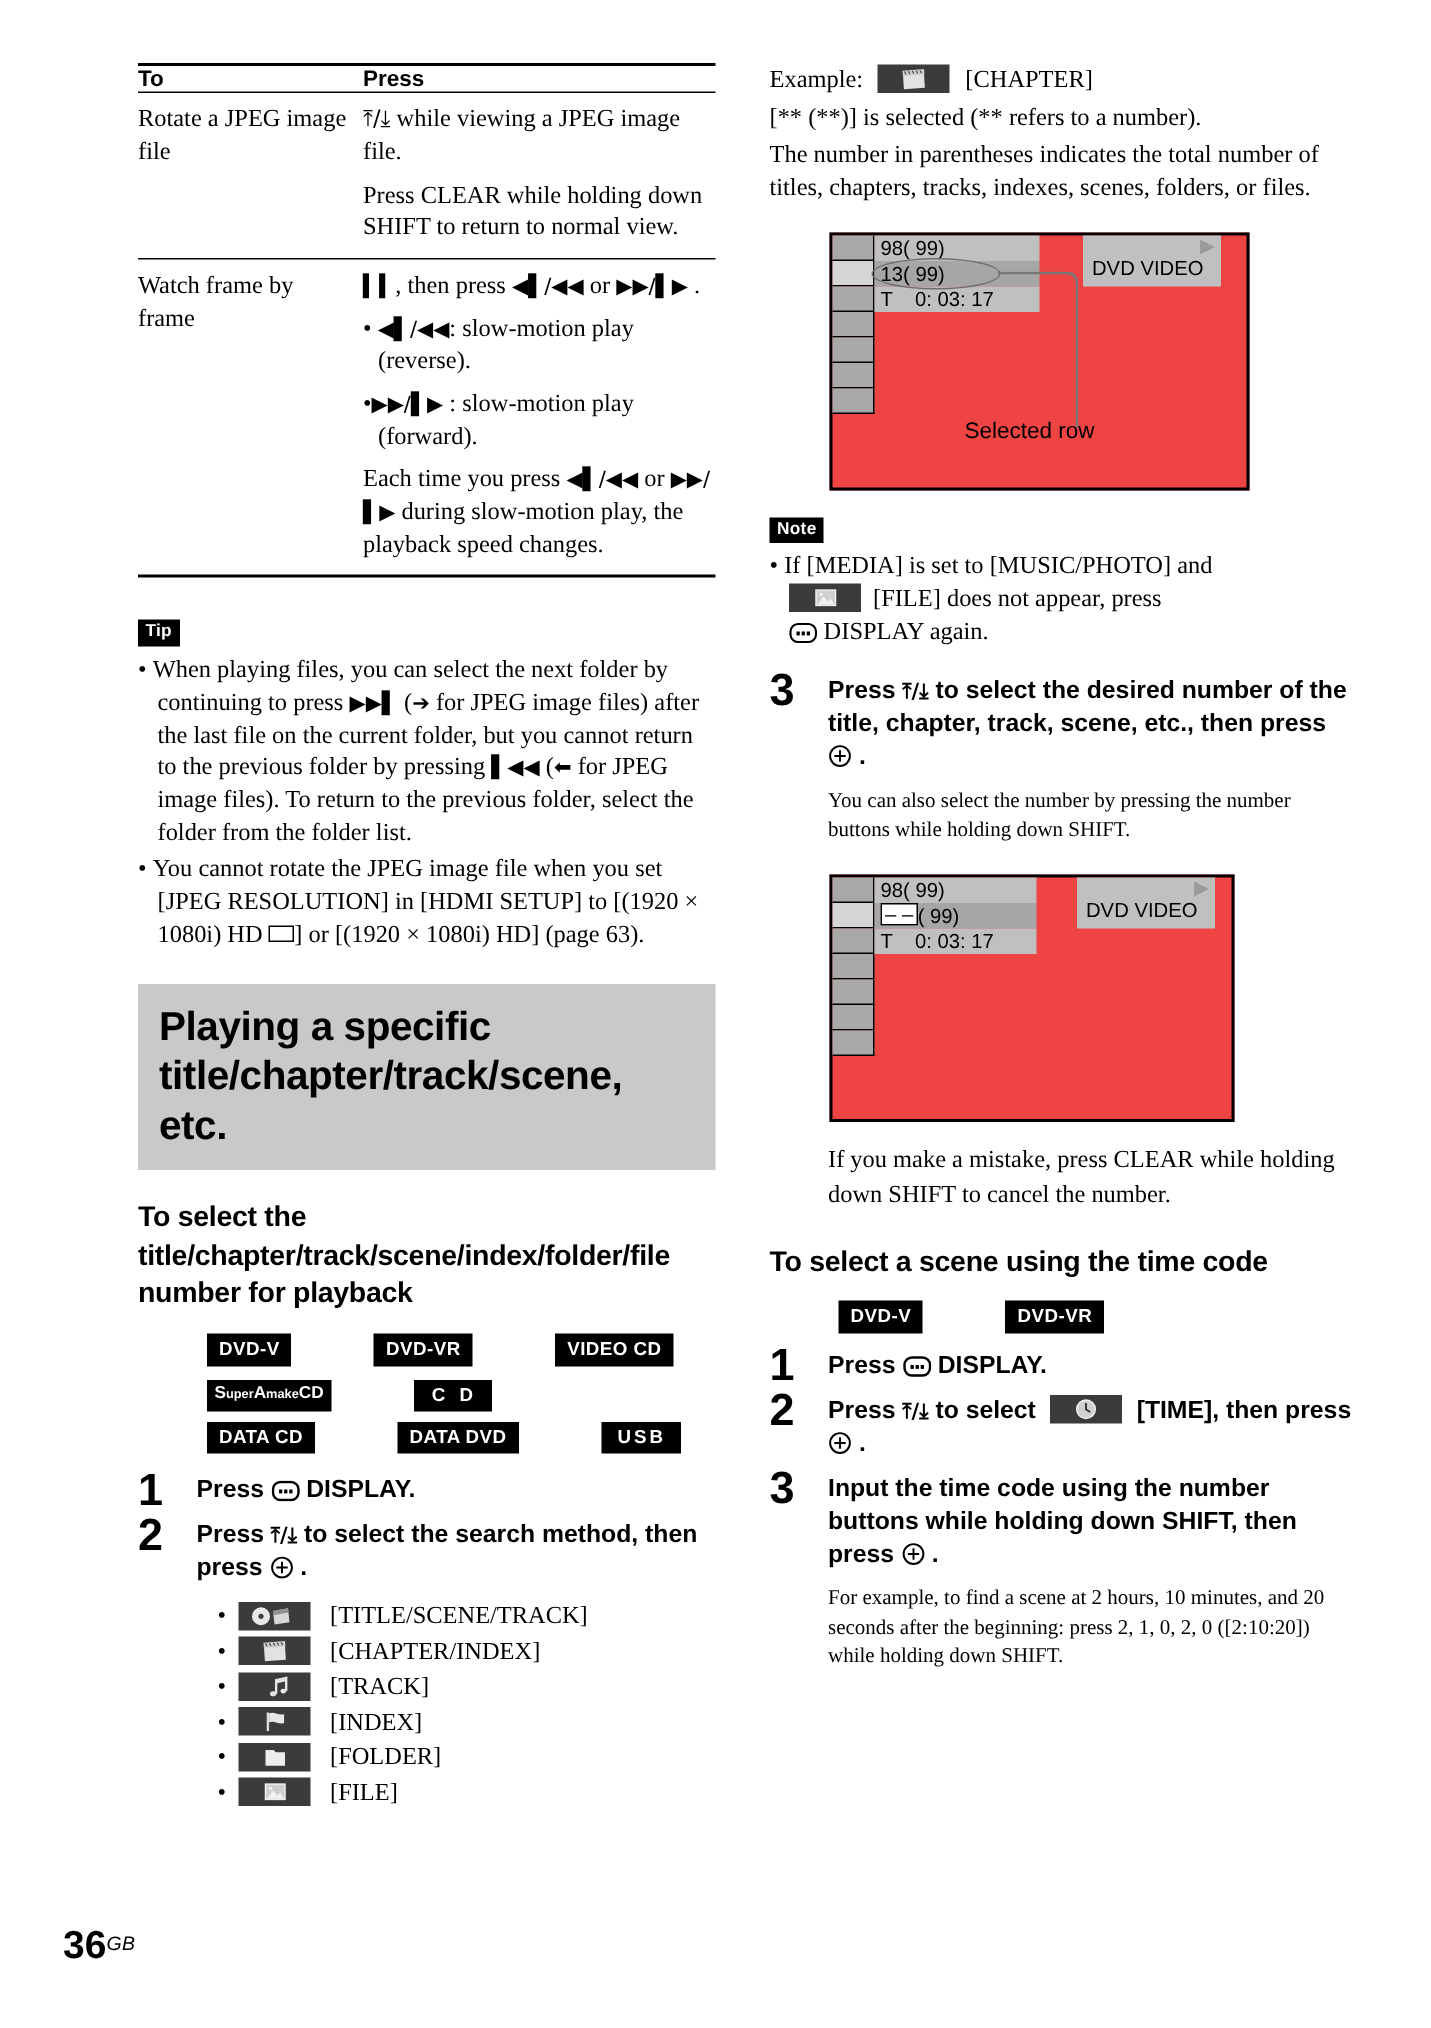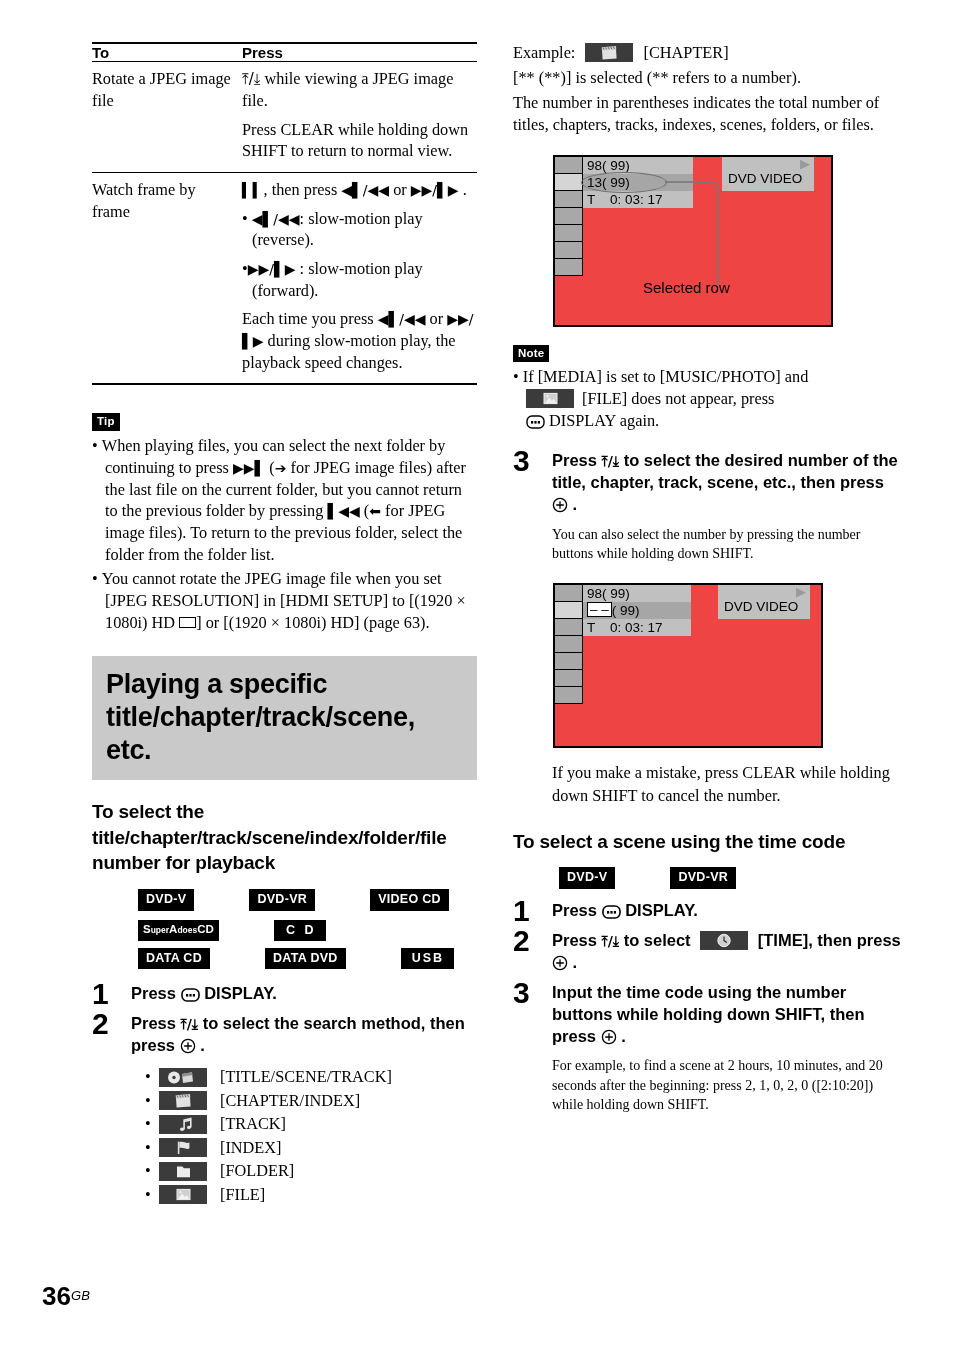--- a/index.html
+++ b/index.html
@@ -268,21 +268,21 @@
     <div class="band">
       <h2>Playing a specific title/chapter/track/scene, etc.</h2>
     </div>
 
     <h3 class="sub">To select the title/chapter/track/scene/index/folder/file number for playback</h3>
 
     <div class="badgerow">
       <span class="badge">DVD-V</span>
       <span class="badge">DVD-VR</span>
       <span class="badge">VIDEO CD</span>
-      <span class="badge sacd">S<small>uper</small>A<small>does</small>CD</span>
+      <span class="badge sacd">S<small>uper</small>A<small>make</small>CD</span>
       <span class="badge cd">C D</span>
     </div>
     <div class="badgerow tight">
       <span class="badge">DATA CD</span>
       <span class="badge">DATA DVD</span>
       <span class="badge usb">USB</span>
     </div>
 
     <div class="step" style="margin-top:14px;">
       <div class="num">1</div>

